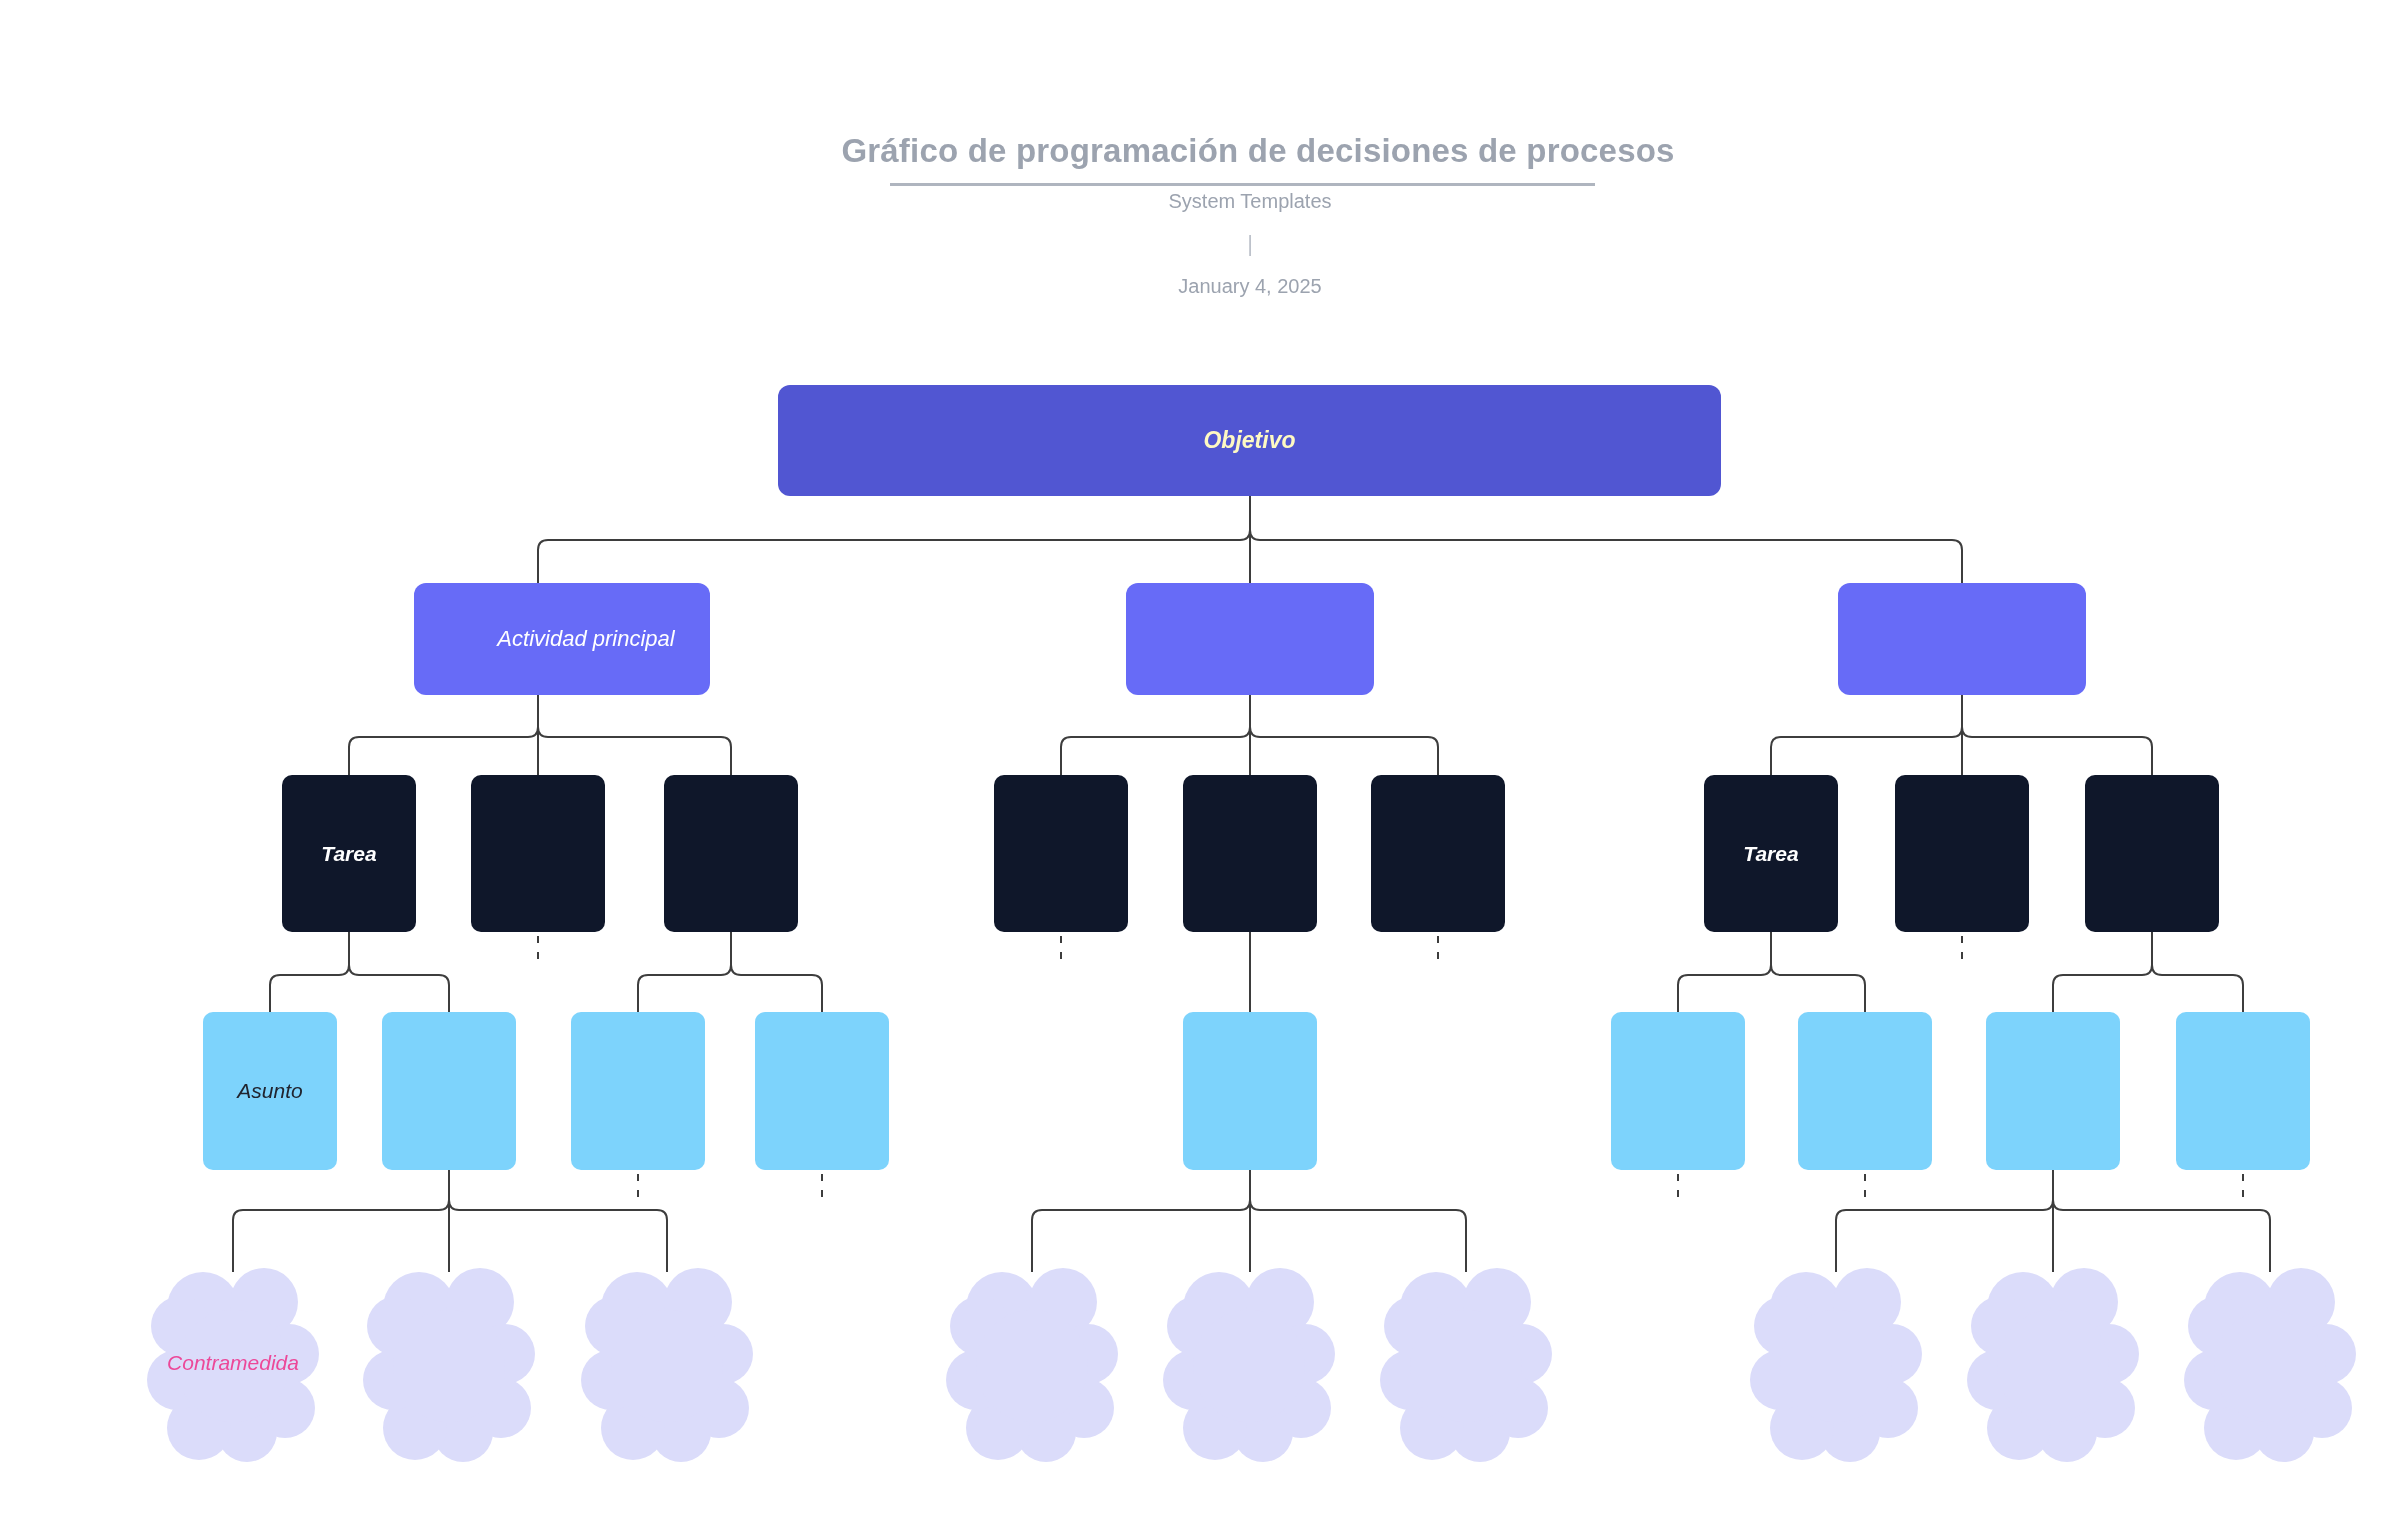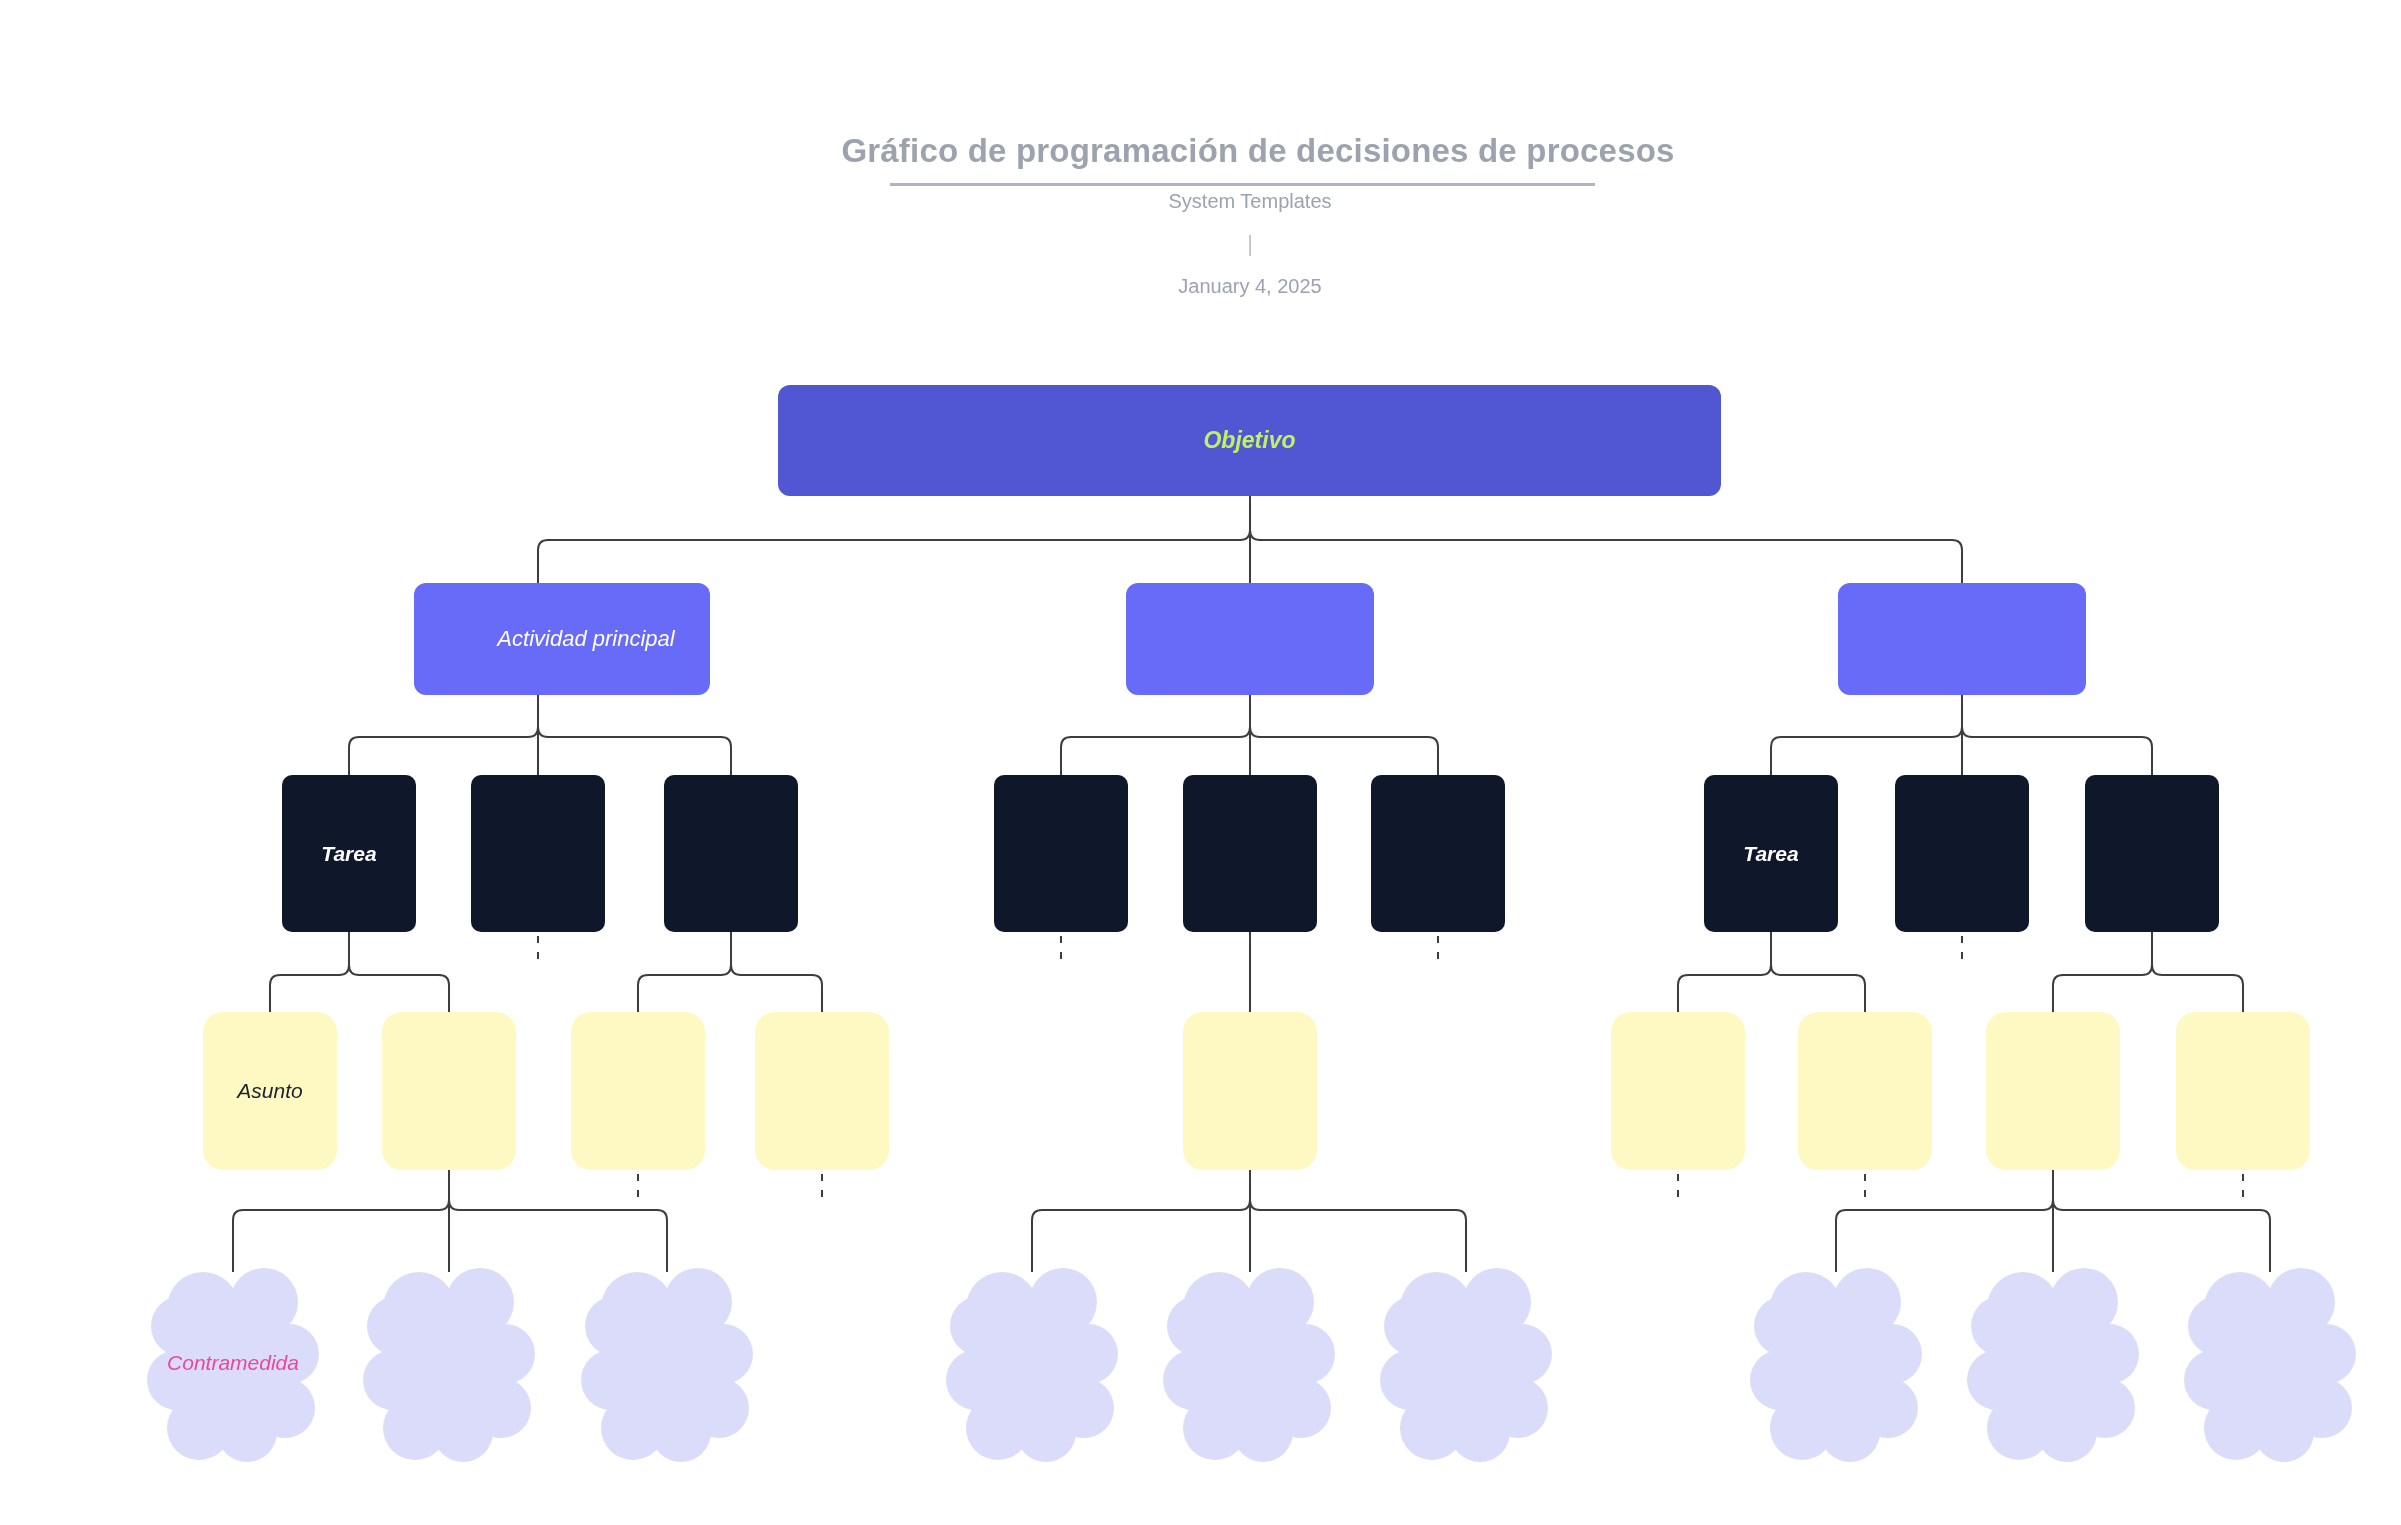--- a/index.html
+++ b/index.html
@@ -17,24 +17,24 @@
   .subtitle .sep{color:#BDC2CB;font-weight:300;font-size:22px;}
 
   
   svg.connectors{position:absolute;left:0;top:0;width:2401px;height:1525px;}
   .connectors path{fill:none;stroke:#3D3D3D;stroke-width:2px;}
   .connectors .dashed path{stroke-dasharray:7 9;}
 
   
   .node{position:absolute;display:flex;align-items:center;justify-content:center;
         text-align:center;font-style:italic;}
-  .objetivo{background:#5156D2;border-radius:12px;color:#bef264;font-weight:bold;font-size:23px;}
+  .objetivo{background:#5156D2;border-radius:12px;color:#fef9c3;font-weight:bold;font-size:23px;}
   .actividad{background:#676BF7;border-radius:12px;color:#ffffff;font-size:22px;}
   .tarea{background:#0f172a;border-radius:10px;color:#ffffff;font-size:21px;font-weight:bold;}
-  .asunto{background:#fef9c3;border-radius:20px;color:#20242F;font-size:21px;}
+  .asunto{background:#7dd3fc;border-radius:10px;color:#20242F;font-size:21px;}
   .cloud{position:absolute;width:172px;height:202px;}
   .cloud svg{position:absolute;left:0;top:0;width:100%;height:100%;}
   .cloud .cloud-label{position:absolute;left:50%;top:50%;transform:translate(-50%,-50%);
         white-space:nowrap;font-style:italic;font-size:21px;color:#ec4899;}
   .defs-hidden{position:absolute;width:0;height:0;overflow:hidden;}
 </style>
 </head>
 <body>
 
 <svg class="defs-hidden" aria-hidden="true">

